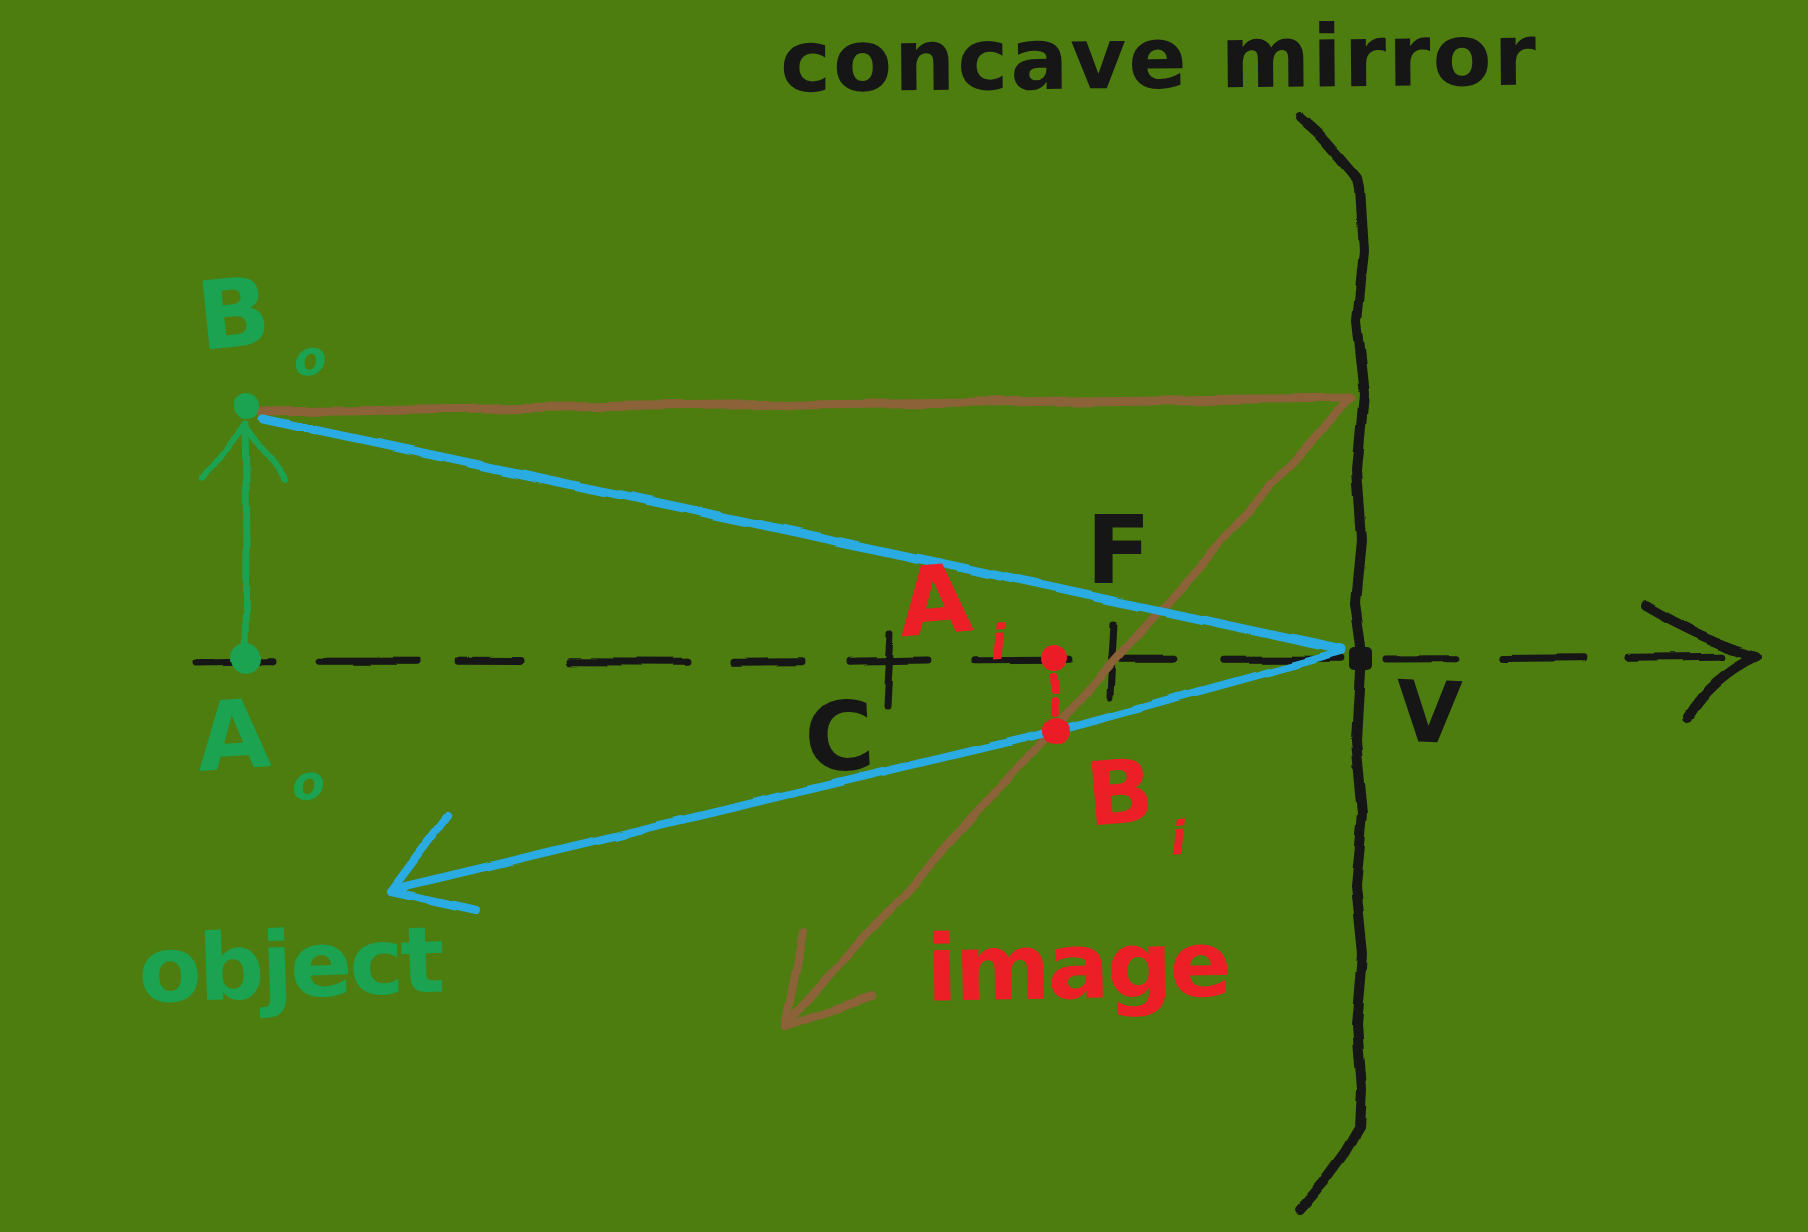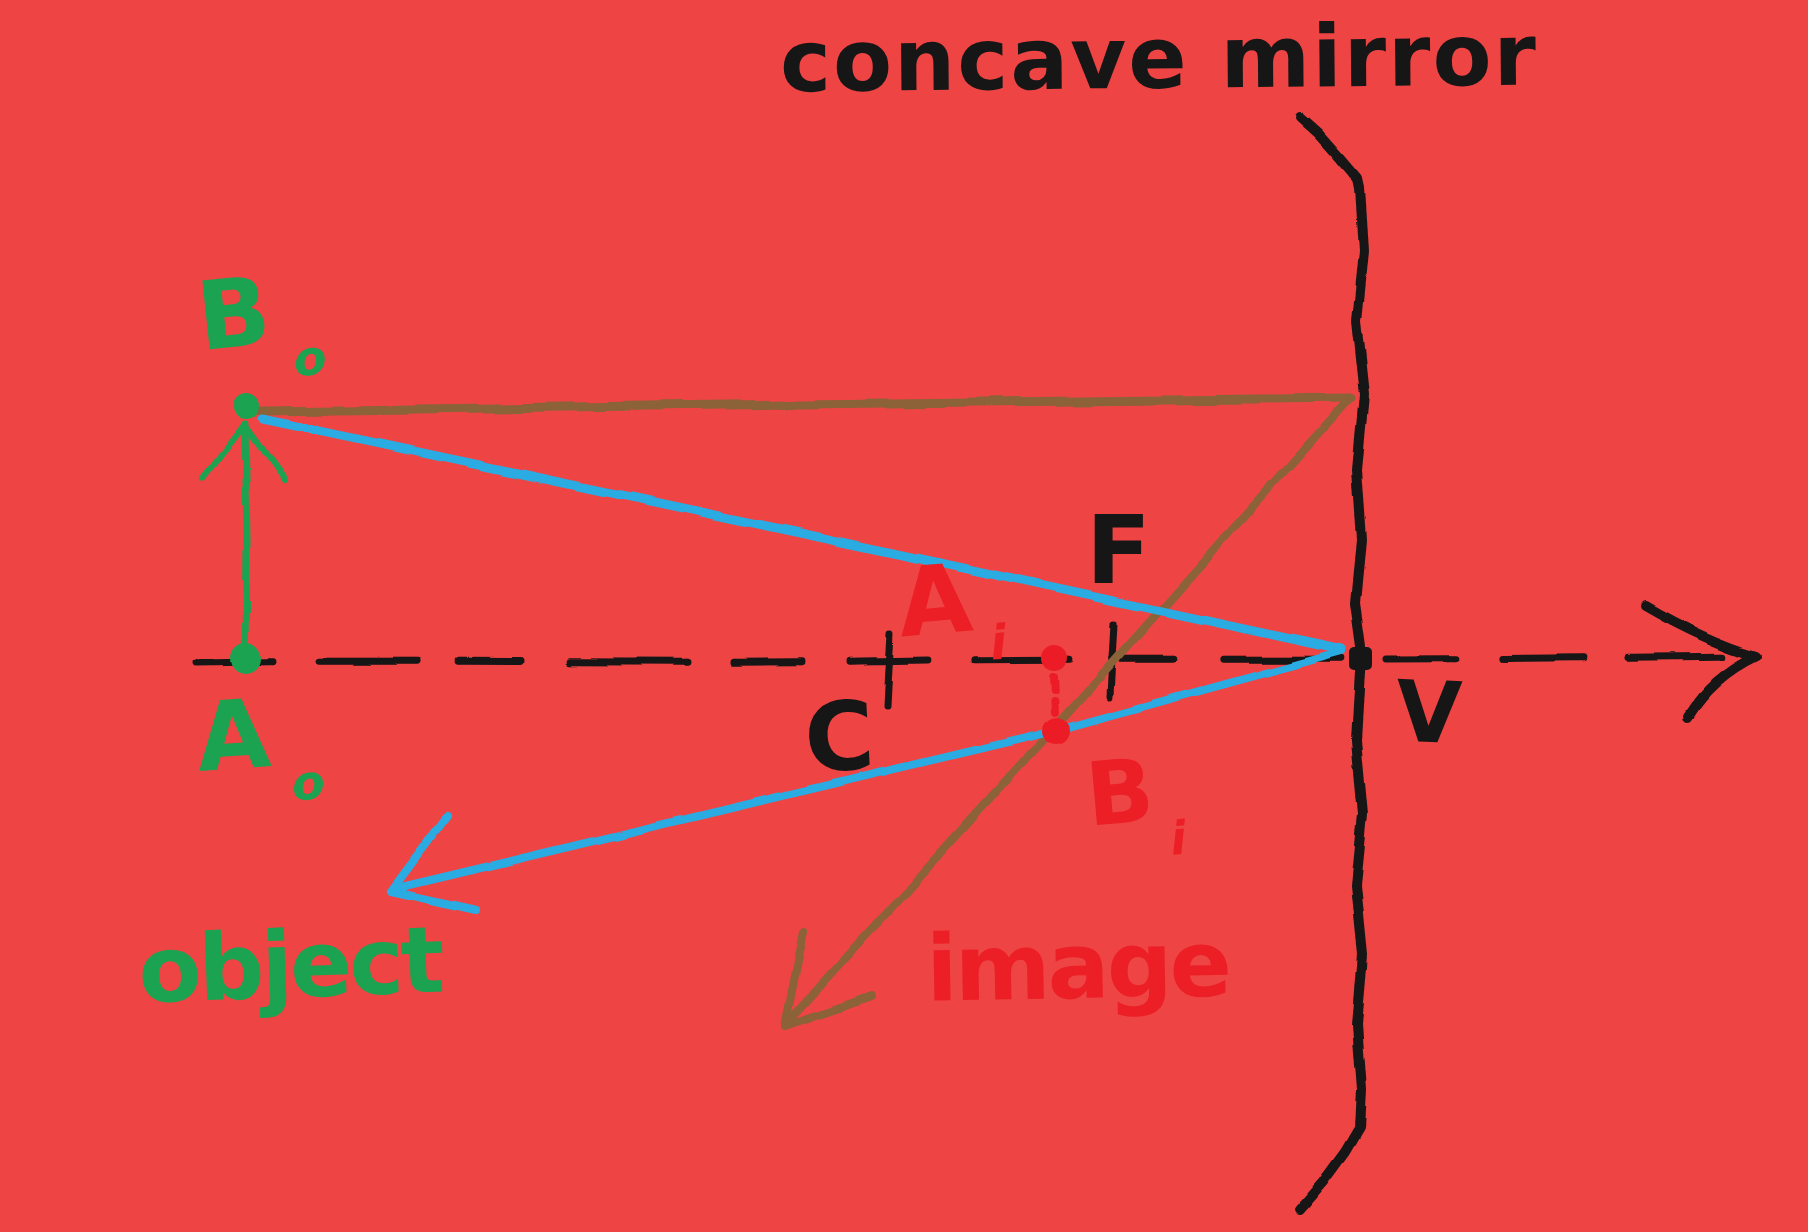--- a/index.html
+++ b/index.html
@@ -1,20 +1,20 @@
 <!DOCTYPE html>
 <html><head>
 <meta charset="utf-8">
 <style>
   html, body { margin: 0; padding: 0; background: #ffffff; }
   .stage {
     position: relative;
     width: 1808px;
     height: 1232px;
-    background: #ef4444;
+    background: #4d7c0f;
     overflow: hidden;
     font-family: "DejaVu Sans", "Liberation Sans", sans-serif;
   }
   svg { display: block; width: 100%; height: 100%; }
   text {
     font-family: "DejaVu Sans", "Liberation Sans", sans-serif;
     font-weight: 700;
   }
   .caption { letter-spacing: -3px; }
   .title-text { letter-spacing: 2px; }

